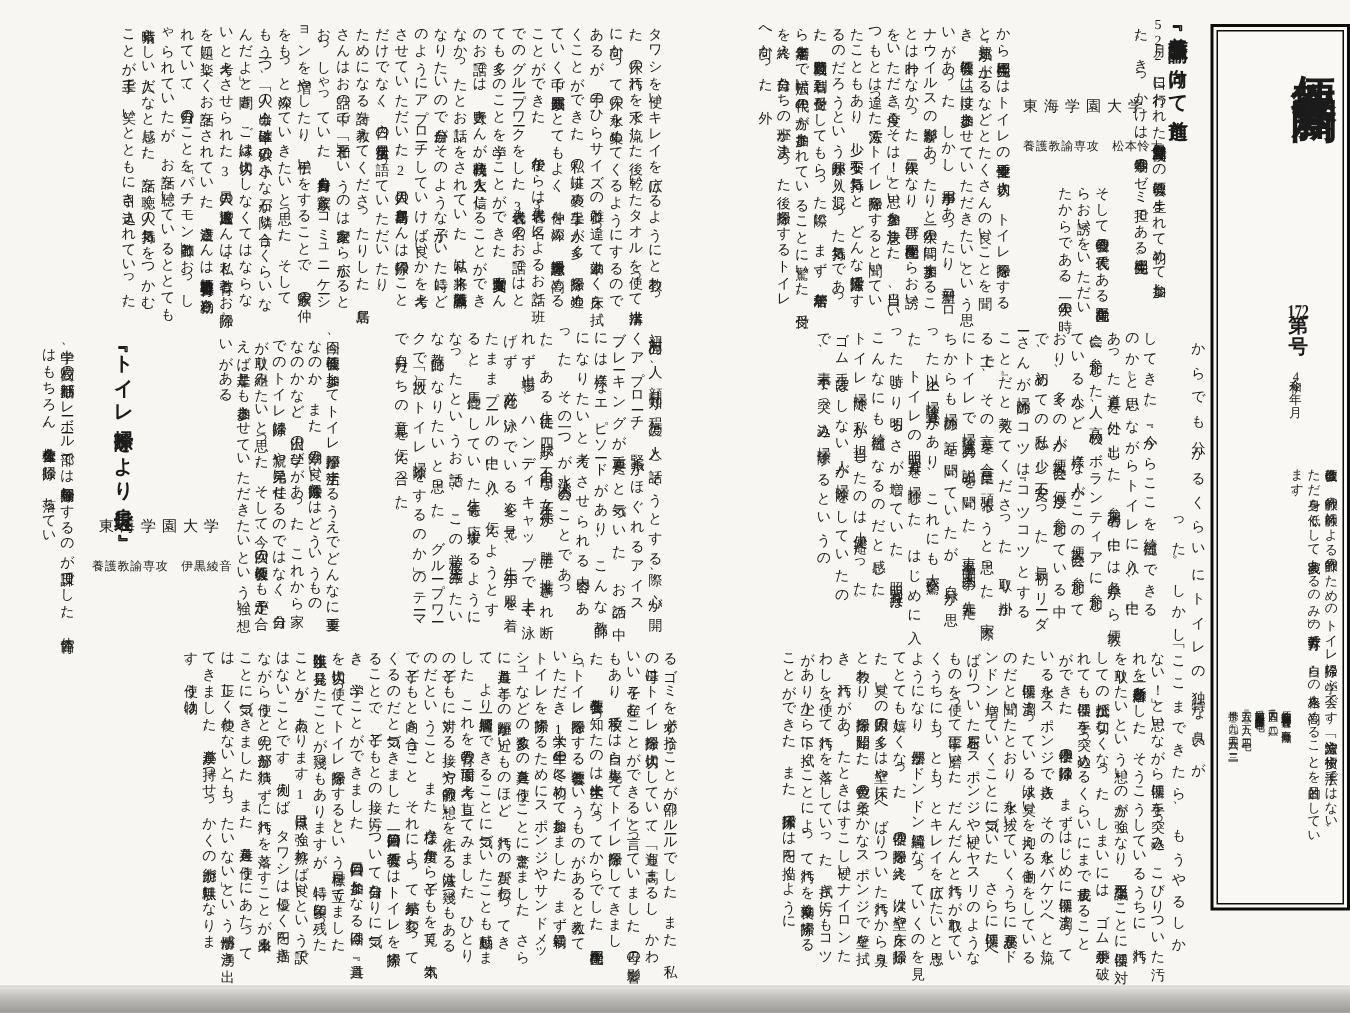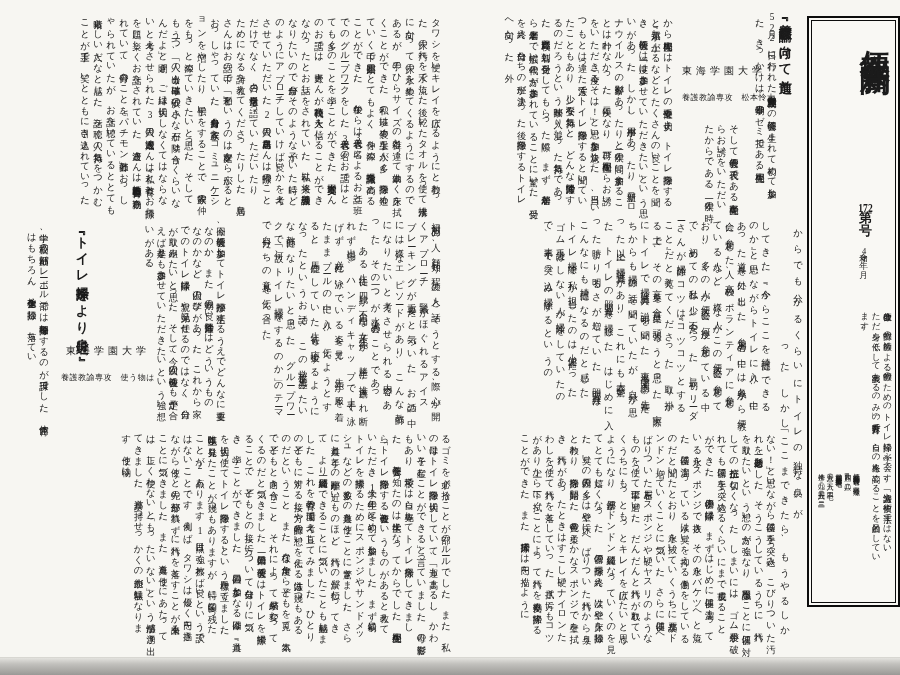--- a/index.html
+++ b/index.html
@@ -71,21 +71,21 @@
   <div class="sq" style="left:791px;top:222px;height:330px;letter-spacing:5.5px;">からでも分かるくらいにトイレの独特な臭いが</div>
   <div class="sq" style="left:778px;top:340px;height:300px;letter-spacing:4px;">った。しかし「ここまできたら、もうやるしか</div>
 
   <div class="vtext" style="left:446px;top:215px;width:326px;height:202px;letter-spacing:2.6px;line-height:12.1px;">してきた。『今からここを綺麗にできるのか』と思いながらトイレに入り、中にあった道具を外に出した。参加者の中には各県から便教会に参加した人、高校のボランティアに参加している人など、様々な人がこの便教会に参加しており、多くの人が便教会に何度か参加している中で、初めての私は少し不安だった。最初、リーダーさんが掃除のコツは『コツコツとすること』だと教えてくださった。取り掛かる上で、その言葉を合言葉に頑張ろうと思った。実際にトイレで掃除道具の説明を聞いた。東海学園大学の先輩たちからも掃除の話を聞いていたが、自分が思った以上に掃除道具があり、これにも大変驚いた。トイレの照明器具を掃除した。はじめに入った時より明るさが増していた。照明器具はこんなにも綺麗になるのだと感じた。トイレ掃除で私が担当したのは小便器だった。ゴム手袋はしない人が掃除をしていたので、素手で突っ込み掃除するというの</div>
   <div class="vtext" style="left:232px;top:215px;width:210px;height:204px;letter-spacing:2.6px;line-height:12.1px;">初対面の人、顔見知り程度の人と話そうとする際、心が開くアプローチ、緊張がほぐれるアイスブレーキングが重要だと気づいた。お話の中には様々なエピソードがあり、こんな教師になりたいと考えさせられる内容であった。その一つが水泳大会のことであった。ある生徒に四肢が不自由な女子生徒が、勝手に推薦され断れず出場し、ハンディキャップで上手く泳げず、必死に泳いでいる姿を見て、先生が服を着たままプールの中に入り、伝えようとすると、馬鹿にしていた生徒も応援するようになったというお話で、この学校長先生みたいな教師になりたいと思った。グループワークで「何故、トイレ掃除をするのか」のテーマで自分たちの意見を伝え合った。</div>
   <div class="vtext" style="left:112px;top:220px;width:114px;height:188px;line-height:11.9px;letter-spacing:0.2px;">今回、便教会に参加してトイレ掃除が生活するうえでどんなに重要なのか、また、効率の良い掃除方法とはどういうものなのかなど、沢山の学びがあった。これから家でのトイレ掃除は、親や兄弟に任せるのではなく、自分が取り組みたいと思った。そして今、次回の便教会にも予定が合えば是非とも参加させていただきたいという強い想いがある。</div>
 
   <div class="a-title" style="left:76px;top:226px;">『トイレ掃除をより身近に』</div>
   <div class="htext byline" style="left:52px;top:344px;width:112px;">
     <div class="uni">東海学園大学</div>
-    <div class="auth">養護教諭専攻　使う物は</div>
+    <div class="auth">養護教諭専攻　伊黒綾音</div>
   </div>
   <div class="vtext" style="left:12px;top:226px;width:38px;height:196px;">中学、高校の部活動（バレーボール部）では毎朝掃除をするのが日課でした。体育館はもちろん、校舎全体を掃除し、落ちてい</div>
 
   <div class="vtext" style="left:455px;top:428px;width:322px;height:212px;line-height:12.3px;">ない！」と思いながら便器に手を突っ込み、こびりついた汚れを一所懸命落とした。そうこうしているうちに、汚れを取りたいという想いの方が強くなり、不思議なことに便器に対しての抵抗が一切なくなった。しまいには、ゴム手袋が破れても便器に手を突っ込めるくらいにまで成長することができた。　小便器の掃除は、まずはじめに便器に溜まっている水をスポンジで抜き、その水をバケツへと流した。便器に溜まっている水は臭いを抑える働きをしているのだと聞いたとおり、水を抜いていくうちに悪臭がドンドン増していくことに気づいた。さらに便器にへばりついた尿石をスポンジや硬いヤスリのようなものを使って丁寧に磨いた。だんだんと汚れが取れていくうちにもっともっとキレイを広げたいと思うようになり、便器がドンドン綺麗になっていくのを見てとても嬉しくなった。　便器の掃除を終え、次は壁や床を掃除した。臭いの原因の多くは壁や床にへばりついた汚れから臭うと教わり、掃除を開始した。黄色の柔らかなスポンジで壁を拭き、汚れがあったときはすこし硬いナイロンたわしを使って汚れを落としていった。拭き方にもコツがあり上から下に拭くことによって汚れを効率良く掃除することができた。また、床掃除では円を描くように</div>
   <div class="vtext" style="left:12px;top:428px;width:440px;height:212px;line-height:12.3px;">るゴミを必ず拾うことが部のルールでした。また、私の母はトイレ掃除を大切にしていて、「運も高まるし、かわいい子を産むことができる」と言っていました。母の影響もあり、学校では自ら率先してトイレ掃除をしてきました。　便教会を知ったのは大学生になってからでした。樫岡先生から「トイレ掃除をする便教会」というものがあると教えていただき、大学1年生の冬に初めて参加しました。まず最初に、トイレを掃除するためにスポンジやサンドメッシュなどの数多くの道具を使うことに驚きました。さらに道具と手との距離が近いものほど、汚れの質が伝わってきて、より一層綺麗にできることに気づいたことも感動しました。これを教育の場面で考え直してみました。ひとりの子どもに対する接し方や教師の想いを伝える方法は幾つもあるのだということ、また、様々な角度から子どもを見て、本気で子どもと向き合うこと、それによって結果が変わってくるのだと気づきました。第一回目の便教会ではトイレを掃除することで、子どもとの接し方について自分なりに気づき、学ぶことができました。　二回目の参加となる今回は、『道具を大切に使ってトイレ掃除をする』という目標を立てました。昨年以上に発見したことが幾つもありますが、特に印象に残ったことが2点あります。1点目は強く擦れば良いという訳ではないことです。例えば、タワシは優しく円を描きながら使うと先の部分が潰れずに汚れを落とすことが出来ることに気づきました。また、道具を使うにあたっては、正しく使わないと「もったいない」という感情が湧き出てきました。道具が持つせっかくの能力が無駄になります。使う物は</div>
 
   <div class="edge-line"></div>
   <div class="edge-bottom"></div>
 </div>
 

